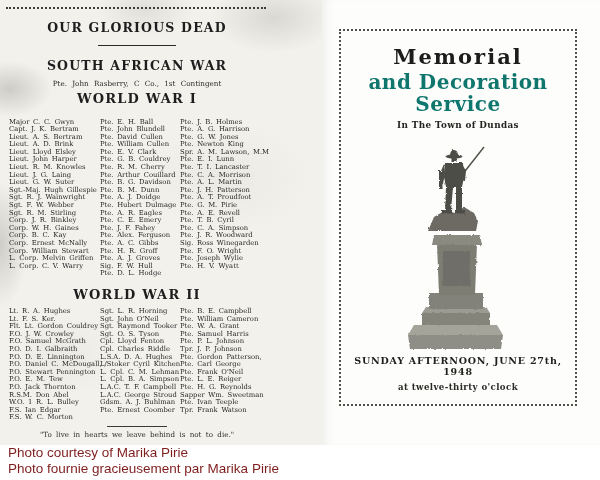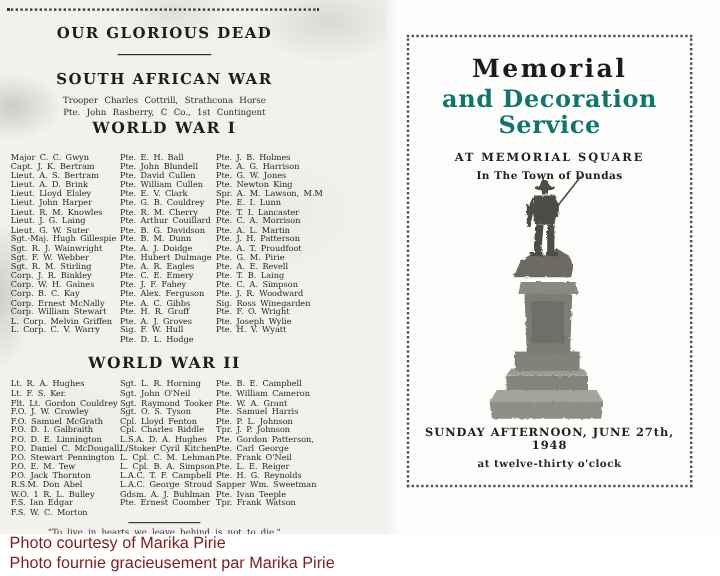--- a/index.html
+++ b/index.html
@@ -71,21 +71,20 @@
 
   <div class="left-page">
     <div class="top-dotted"></div>
     <div class="lp-content">
 
       <h1 class="h-main">OUR GLORIOUS DEAD</h1>
       <div class="rule-center"></div>
 
       <h2 class="h-main h-saw">SOUTH AFRICAN WAR</h2>
       <div class="saw-lines">
-          <div class="saw-line">Trooper Charles Cottrill, Strathcona Horse</div>
           <div class="saw-line">Pte. John Rasberry, C Co., 1st Contingent</div>
         </div>
 
       <h2 class="h-main h-ww1">WORLD WAR I</h2>
       <div class="cols ww1">
         <div class="col c1">
             <div class="name">Major C. C. Gwyn</div>
             <div class="name">Capt. J. K. Bertram</div>
             <div class="name">Lieut. A. S. Bertram</div>
             <div class="name">Lieut. A. D. Brink</div>
@@ -136,21 +135,21 @@
             <div class="name">Pte. Newton King</div>
             <div class="name">Spr. A. M. Lawson, M.M</div>
             <div class="name">Pte. E. I. Lunn</div>
             <div class="name">Pte. T. I. Lancaster</div>
             <div class="name">Pte. C. A. Morrison</div>
             <div class="name">Pte. A. L. Martin</div>
             <div class="name">Pte. J. H. Patterson</div>
             <div class="name">Pte. A. T. Proudfoot</div>
             <div class="name">Pte. G. M. Pirie</div>
             <div class="name">Pte. A. E. Revell</div>
-            <div class="name">Pte. T. B. Laing</div>
+            <div class="name">Pte. T. B. Cyril</div>
             <div class="name">Pte. C. A. Simpson</div>
             <div class="name">Pte. J. R. Woodward</div>
             <div class="name">Sig. Ross Winegarden</div>
             <div class="name">Pte. F. O. Wright</div>
             <div class="name">Pte. Joseph Wylie</div>
             <div class="name">Pte. H. V. Wyatt</div>
           </div>
       </div>
 
       <h2 class="h-main h-ww2">WORLD WAR II</h2>
@@ -208,21 +207,20 @@
 
       <div class="rule-quote"></div>
       <div class="quote">"To live in hearts we leave behind is not to die."</div>
     </div>
   </div>
 
   <div class="right-page">
     <div class="border-box">
       <div class="cov-title1">Memorial</div>
       <div class="cov-title2">and Decoration Service</div>
-      <div class="cov-sub1">AT MEMORIAL SQUARE</div>
       <div class="cov-sub2">In The Town of Dundas</div>
       <div class="cov-foot1">SUNDAY AFTERNOON, JUNE 27th, 1948</div>
       <div class="cov-foot2">at twelve-thirty o'clock</div>
     </div>
 
     <div class="statue">
       <svg viewBox="0 0 140 210" width="140" height="210">
         <defs>
           <filter id="rough" x="-8%" y="-8%" width="116%" height="116%">
             <feTurbulence type="fractalNoise" baseFrequency="0.28" numOctaves="3" seed="11" result="n"></feTurbulence>

